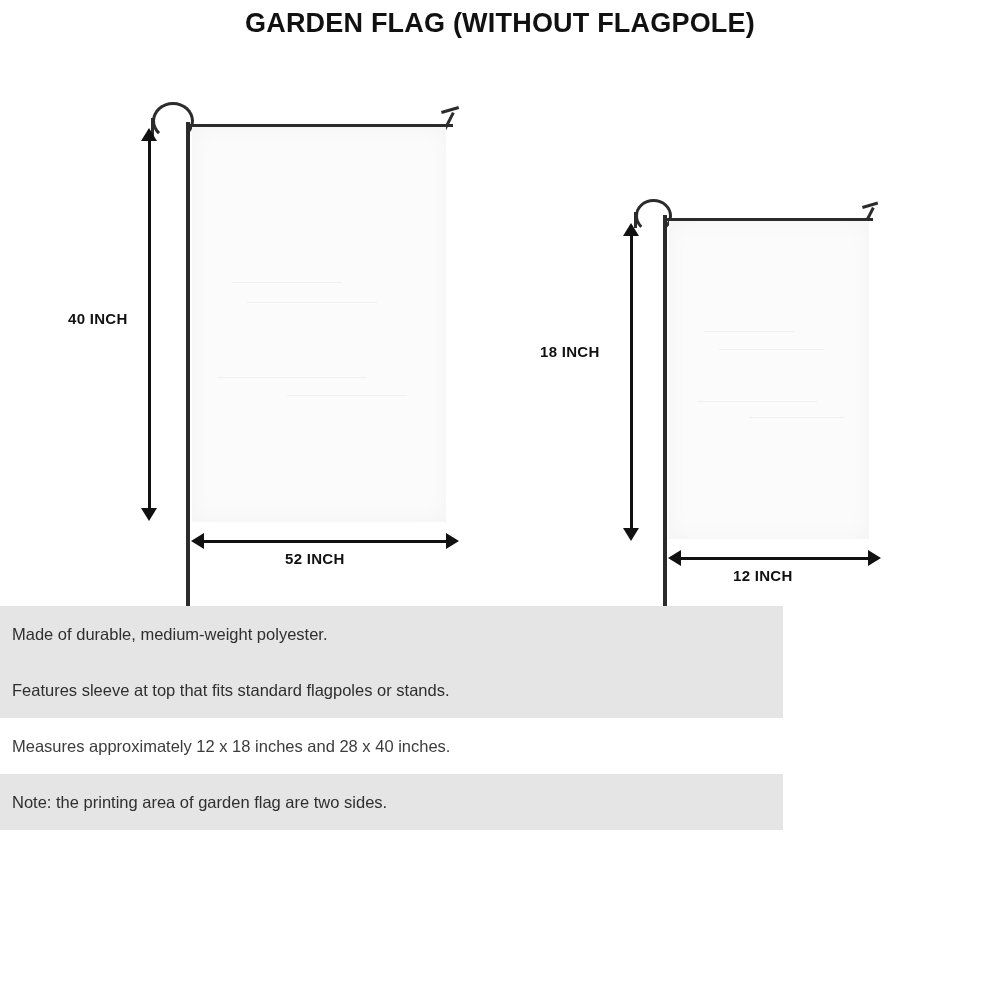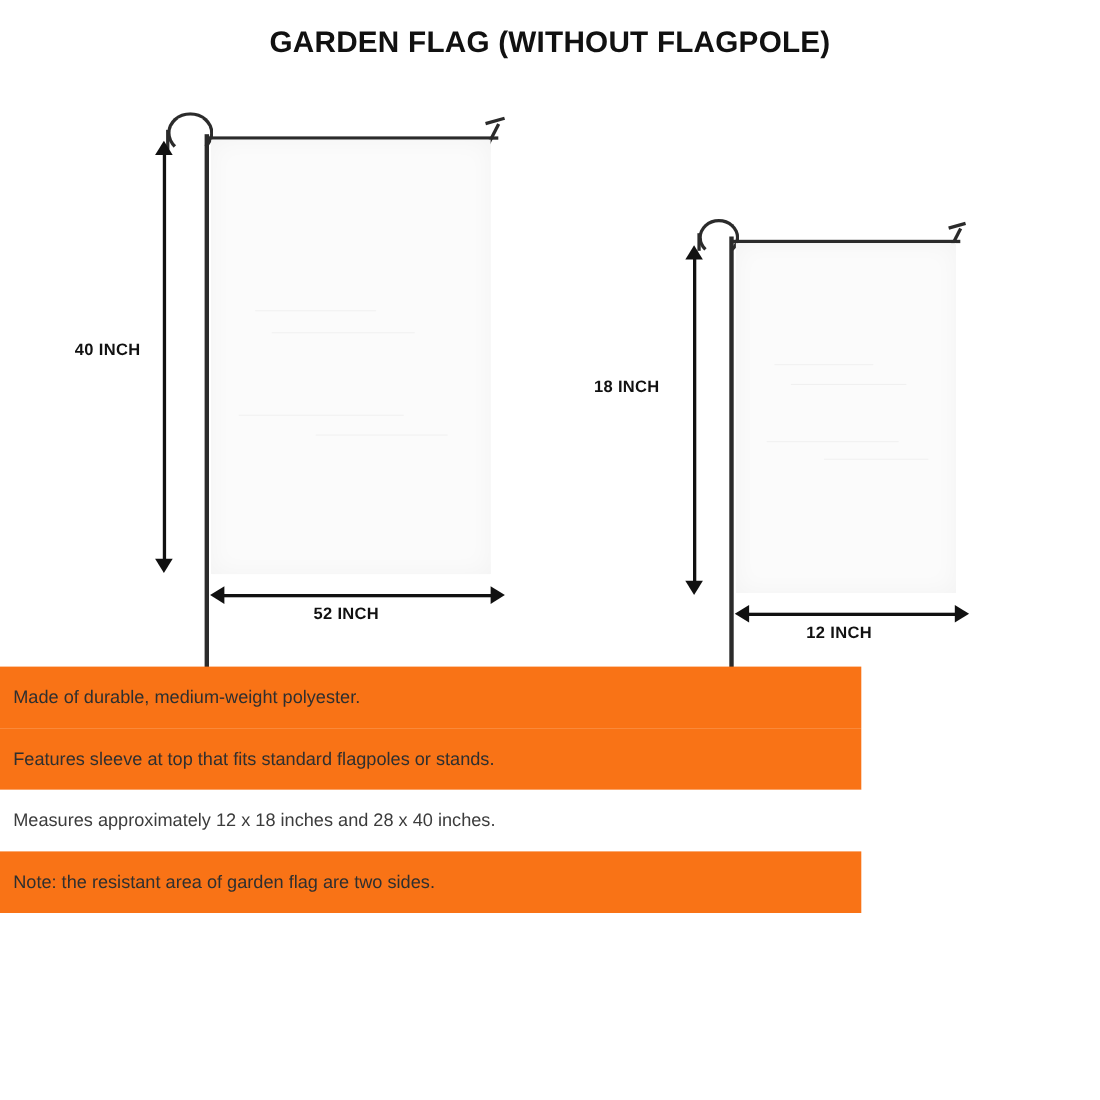--- a/index.html
+++ b/index.html
@@ -22,21 +22,20 @@
     left: 0;
     width: 1000px;
     text-align: center;
   }
   .title-main {
     font-size: 27px;
     font-weight: bold;
     letter-spacing: 0.2px;
     color: #111111;
     line-height: 1.15;
-    margin-top: 15px;
   }
   .title-sub {
     font-size: 23px;
     font-weight: bold;
     color: #111111;
     line-height: 1.2;
     margin-top: 2px;
   }
 
   
@@ -128,21 +127,21 @@
   .feature-row {
     height: 56px;
     display: flex;
     align-items: center;
     padding-left: 12px;
     box-sizing: border-box;
     font-size: 16.5px;
     color: #3c3c3c;
   }
   .feature-row.shaded {
-    background: #f97316;
+    background: #e5e5e5;
     color: #2f2f2f;
   }
   .feature-row.plain {
     background: #ffffff;
   }
 </style>
 </head>
 <body>
 
 <div class="title-block">
@@ -211,15 +210,15 @@
   <div class="feature-row shaded">
     <span>Made of durable, medium-weight polyester.</span>
   </div>
   <div class="feature-row shaded">
     <span>Features sleeve at top that fits standard flagpoles or stands.</span>
   </div>
   <div class="feature-row plain">
     <span>Measures approximately 12 x 18 inches and 28 x 40 inches.</span>
   </div>
   <div class="feature-row shaded">
-    <span>Note: the resistant area of garden flag are two sides.</span>
+    <span>Note: the printing area of garden flag are two sides.</span>
   </div>
 </div>
 
 </body></html>

